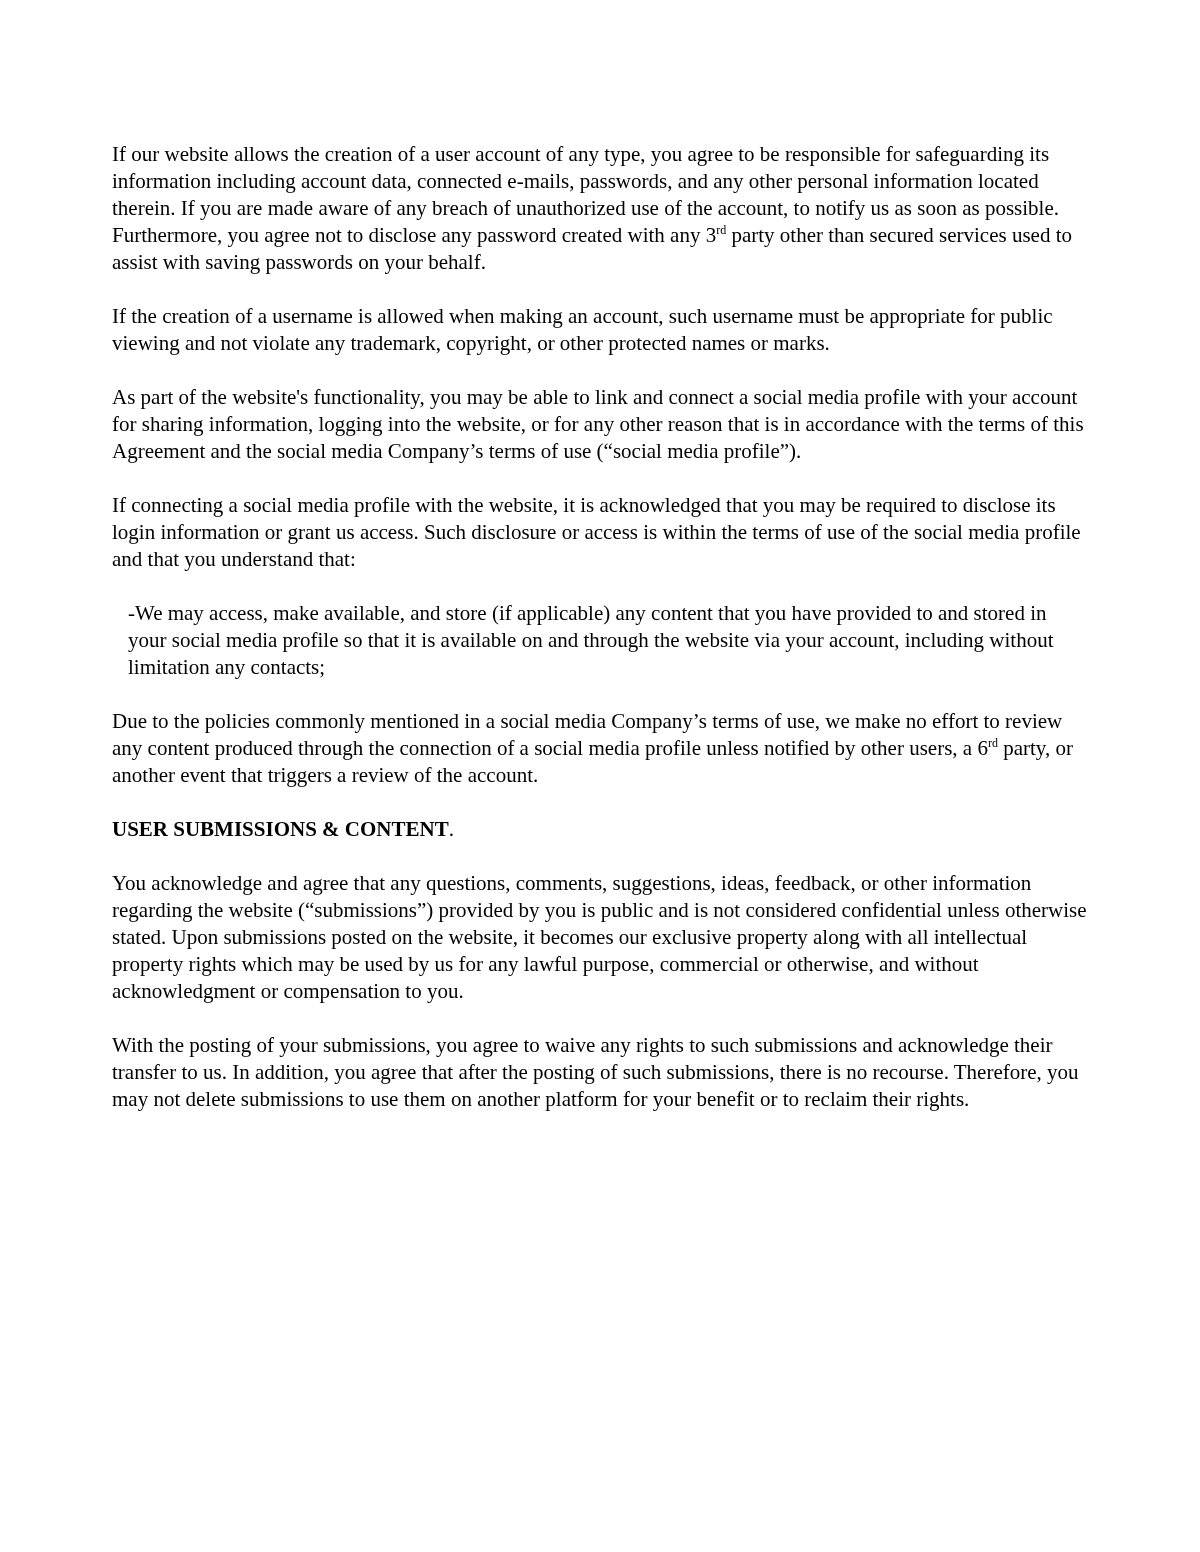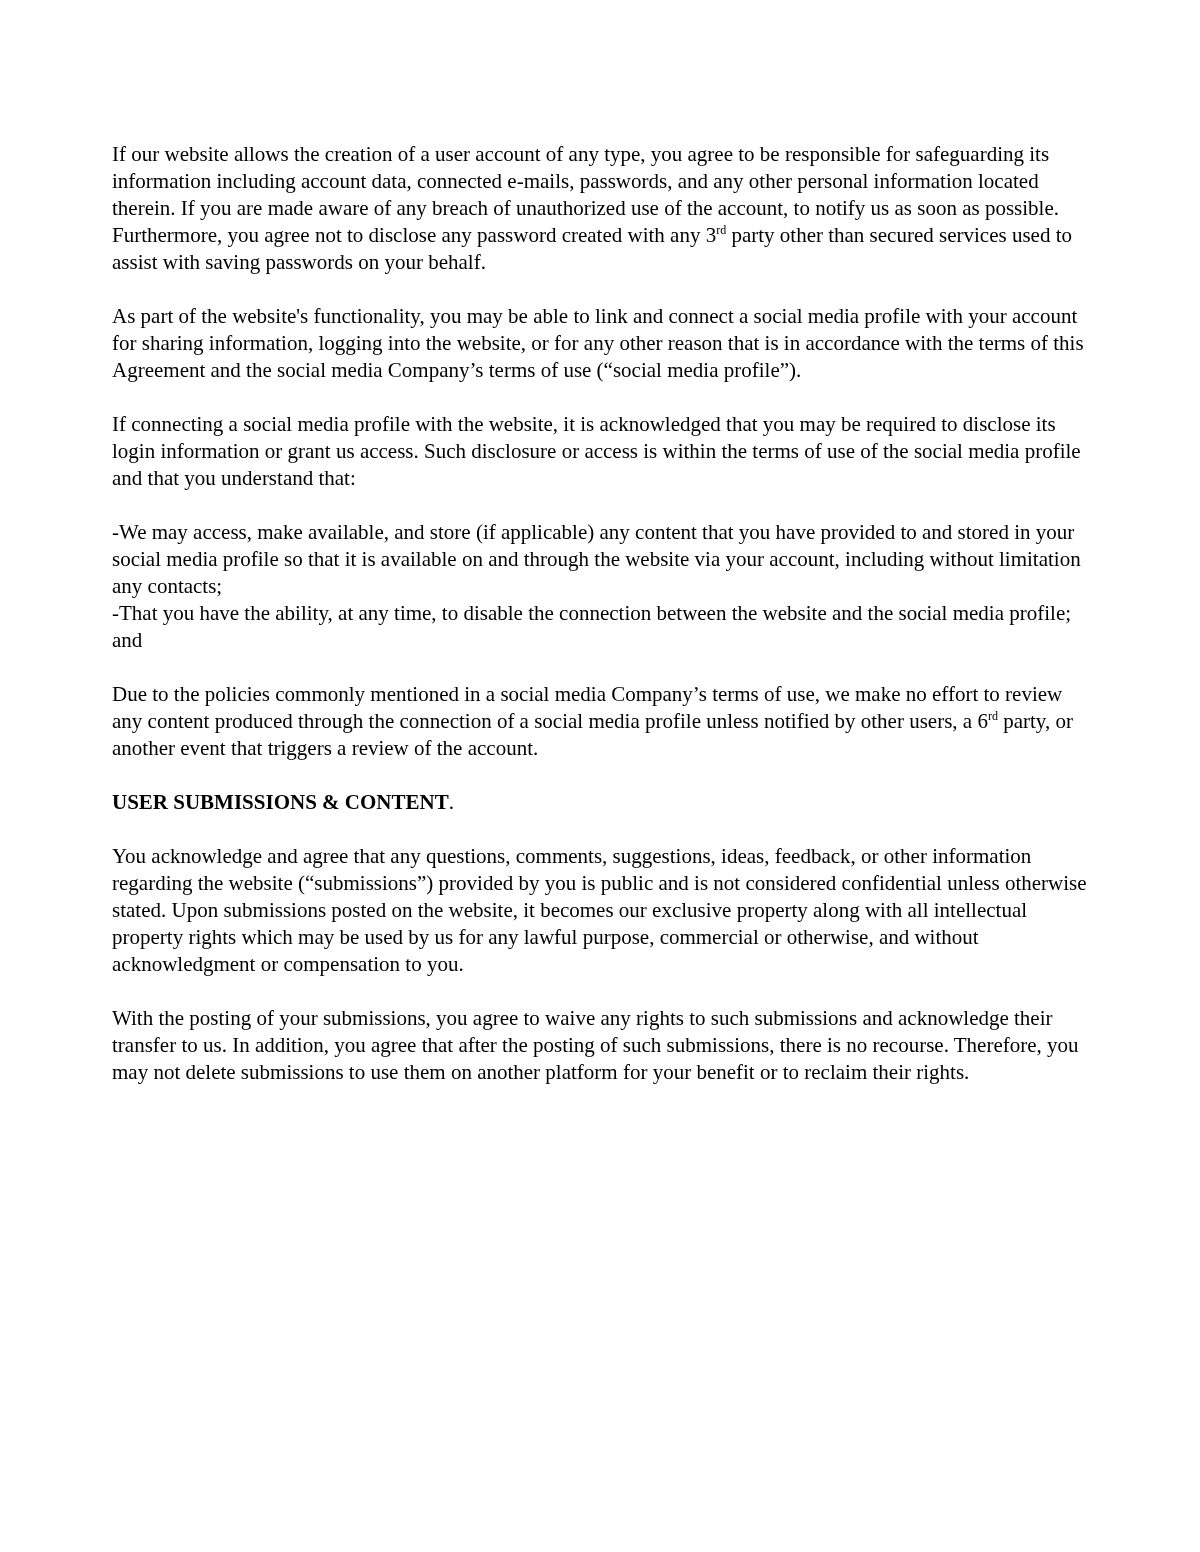--- a/index.html
+++ b/index.html
@@ -27,21 +27,21 @@
     font-size: 21px;
     line-height: 27px;
     font-weight: normal;
     margin: 0 0 27px 0;
     text-align: left;
   }
   .list-block {
     margin: 0 0 27px 0;
   }
   .list-block p.list-item {
-    margin: 0;
+    margin: 16px;
   }
   .doc-body sup {
     font-size: 12px;
     line-height: 0;
     vertical-align: super;
   }
   .bold-run {
     font-weight: bold;
   }
   .footer {
@@ -58,25 +58,25 @@
   .footer .footer-number {
     font-size: 23px;
   }
 </style>
 </head>
 <body>
 
 <div class="page">
   <main class="doc-body">
       <p><span>If our website allows the creation of a user account of any type, you agree to be responsible for safeguarding its information including account data, connected e-mails, passwords, and any other personal information located therein. If you are made aware of any breach of unauthorized use of the account, to notify us as soon as possible. Furthermore, you agree not to disclose any password created with any 3</span><sup>rd</sup><span> party other than secured services used to assist with saving passwords on your behalf.</span></p>
+      <p><span>If the creation of a username is allowed when making an account, such username must be appropriate for public viewing and not violate any trademark, copyright, or other protected names or marks.</span></p>
       <p><span>As part of the website's functionality, you may be able to link and connect a social media profile with your account for sharing information, logging into the website, or for any other reason that is in accordance with the terms of this Agreement and the social media Company’s terms of use (“social media profile”).</span></p>
       <p><span>If connecting a social media profile with the website, it is acknowledged that you may be required to disclose its login information or grant us access. Such disclosure or access is within the terms of use of the social media profile and that you understand that:</span></p>
       <div class="list-block">
         <p class="list-item"><span>-We may access, make available, and store (if applicable) any content that you have provided to and stored in your social media profile so that it is available on and through the website via your account, including without limitation any contacts;</span></p>
-        <p class="list-item"><span>-That you have the ability, at any time, to disable the connection between the website and the social media profile; and</span></p>
       </div>
       <p><span>Due to the policies commonly mentioned in a social media Company’s terms of use, we make no effort to review any content produced through the connection of a social media profile unless notified by other users, a 6</span><sup>rd</sup><span> party, or another event that triggers a review of the account.</span></p>
       <h2><span class="bold-run">USER SUBMISSIONS &amp; CONTENT</span><span>.</span></h2>
       <p><span>You acknowledge and agree that any questions, comments, suggestions, ideas, feedback, or other information regarding the website (“submissions”) provided by you is public and is not considered confidential unless otherwise stated. Upon submissions posted on the website, it becomes our exclusive property along with all intellectual property rights which may be used by us for any lawful purpose, commercial or otherwise, and without acknowledgment or compensation to you.</span></p>
       <p><span>With the posting of your submissions, you agree to waive any rights to such submissions and acknowledge their transfer to us. In addition, you agree that after the posting of such submissions, there is no recourse. Therefore, you may not delete submissions to use them on another platform for your benefit or to reclaim their rights.</span></p>
     </main>
   <div class="footer">
     <span class="footer-label">Page</span>
     <span class="footer-label">&nbsp;</span>
     <span class="footer-number">6</span>

